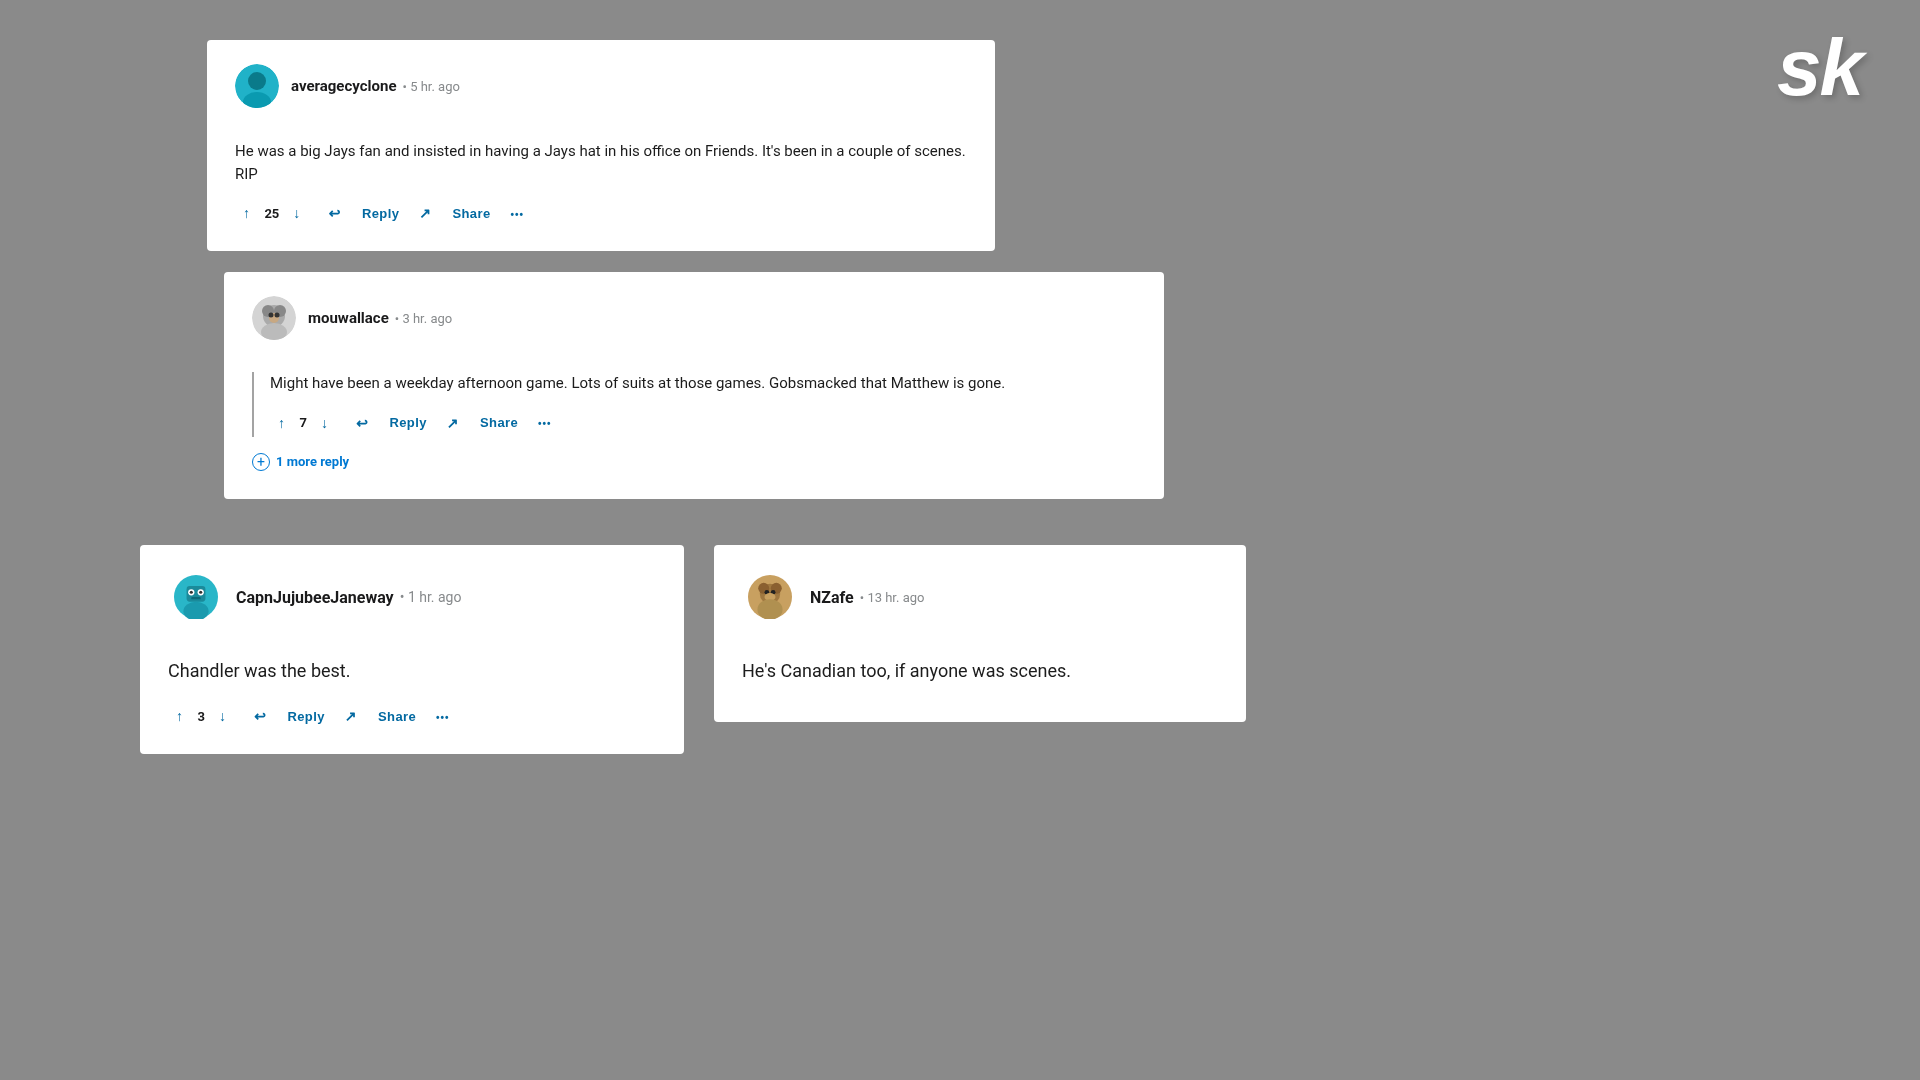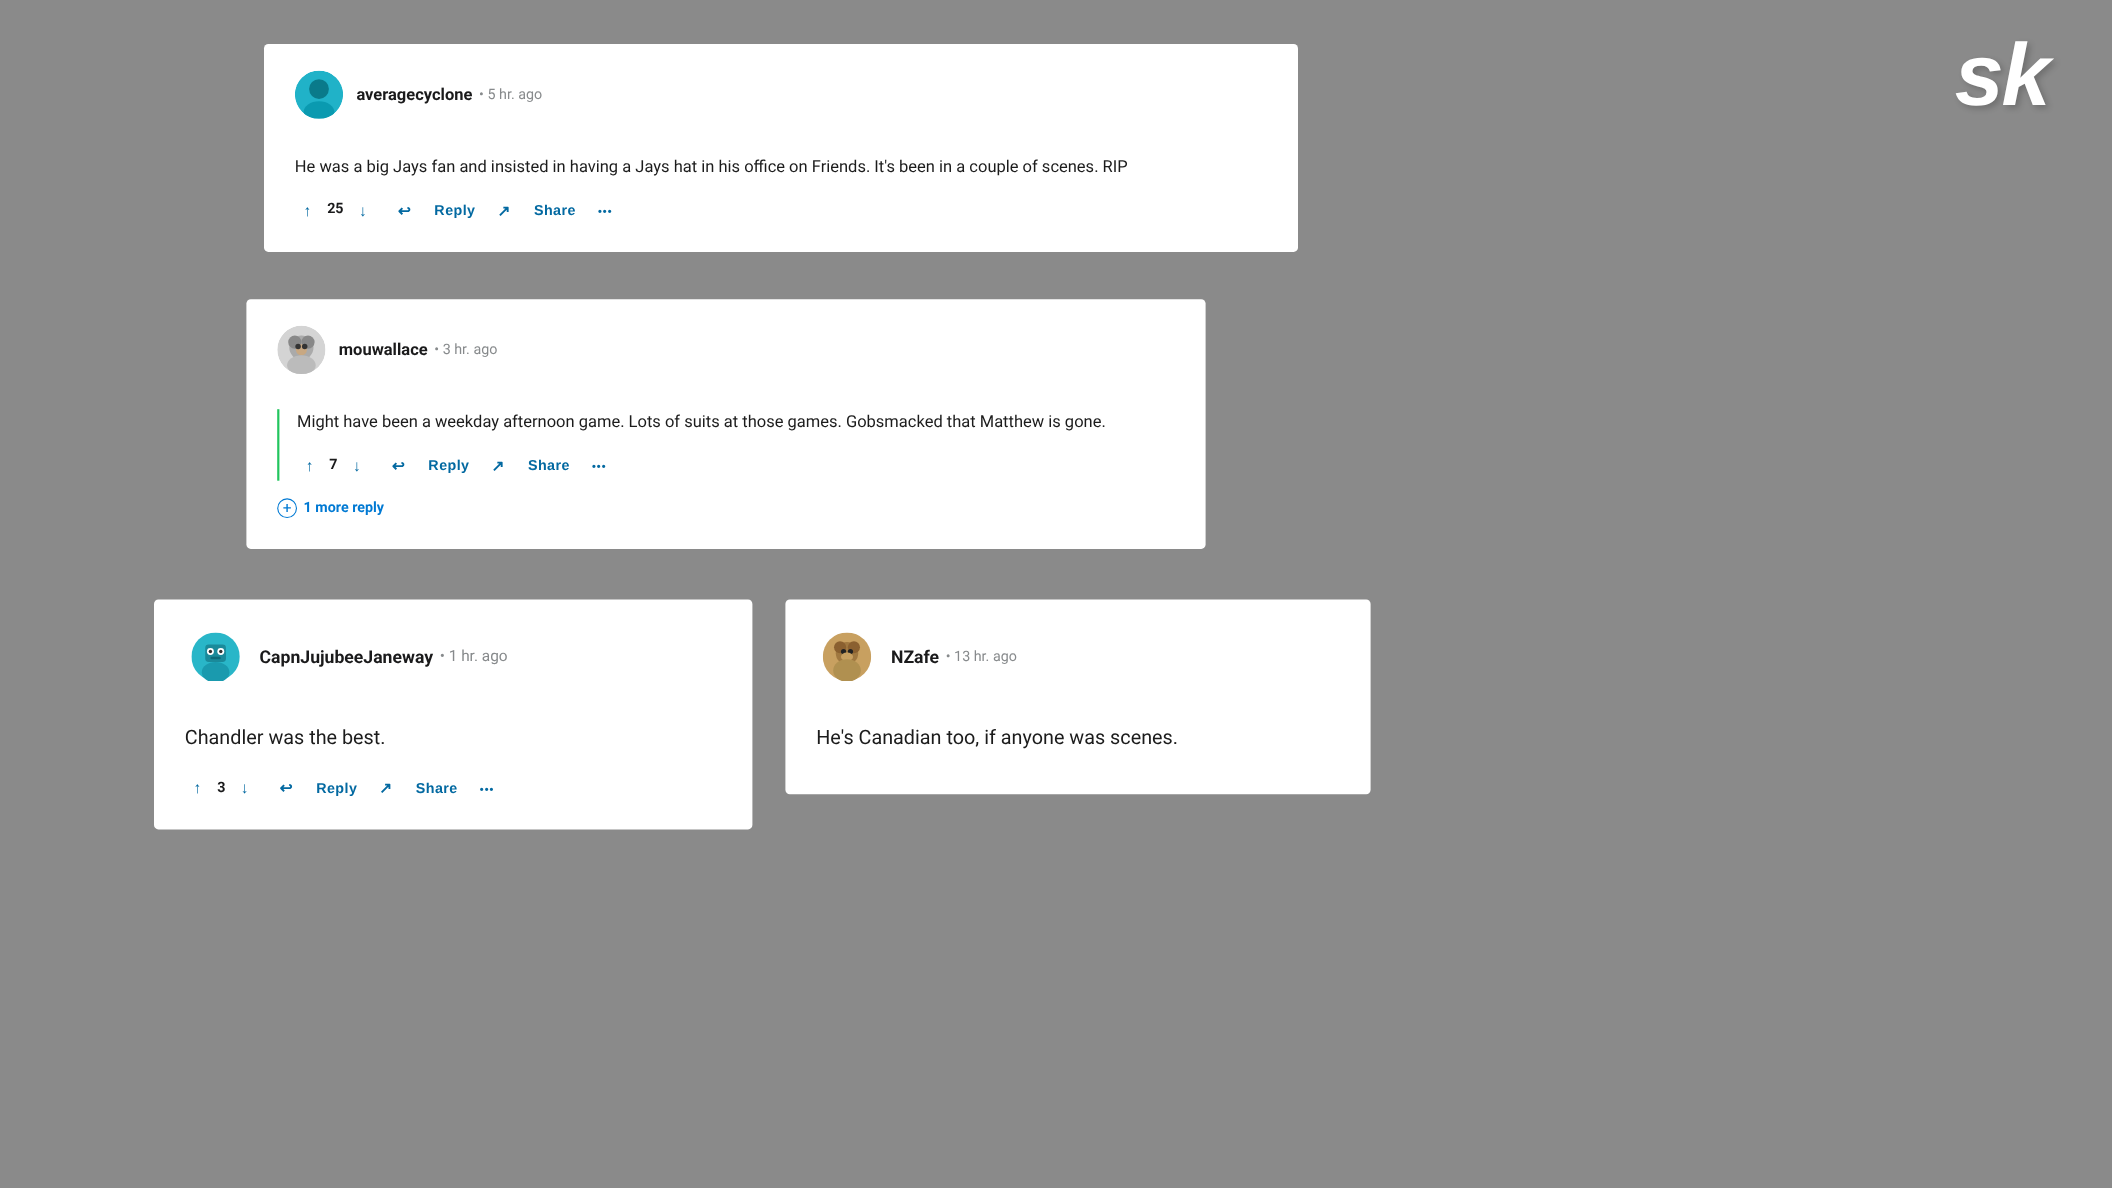--- a/index.html
+++ b/index.html
@@ -23,30 +23,30 @@
     
     .comment-card {
       background: white;
       border-radius: 4px;
       padding: 24px 28px;
       position: absolute;
     }
 
     
     .card-1 {
-      left: 240px;
+      left: 207px;
       top: 40px;
-      width: 940px;
+      width: 788px;
     }
 
     
     .card-2 {
       left: 224px;
       top: 272px;
-      width: 872px;
+      width: 940px;
     }
 
     
     .card-3 {
       left: 140px;
       top: 545px;
       width: 544px;
     }
 
     
@@ -94,21 +94,21 @@
 
     .comment-text {
       font-size: 15px;
       color: #1c1c1c;
       line-height: 1.5;
       margin-bottom: 14px;
       margin-top: 32px;
     }
 
     .reply-indent {
-      border-left: 2px solid #22c55e;
+      border-left: 2px solid #a3a3a3;
       padding-left: 16px;
       margin-left: 0;
       margin-bottom: 12px;
     }
 
     .comment-actions {
       display: flex;
       align-items: center;
       gap: 4px;
     }

